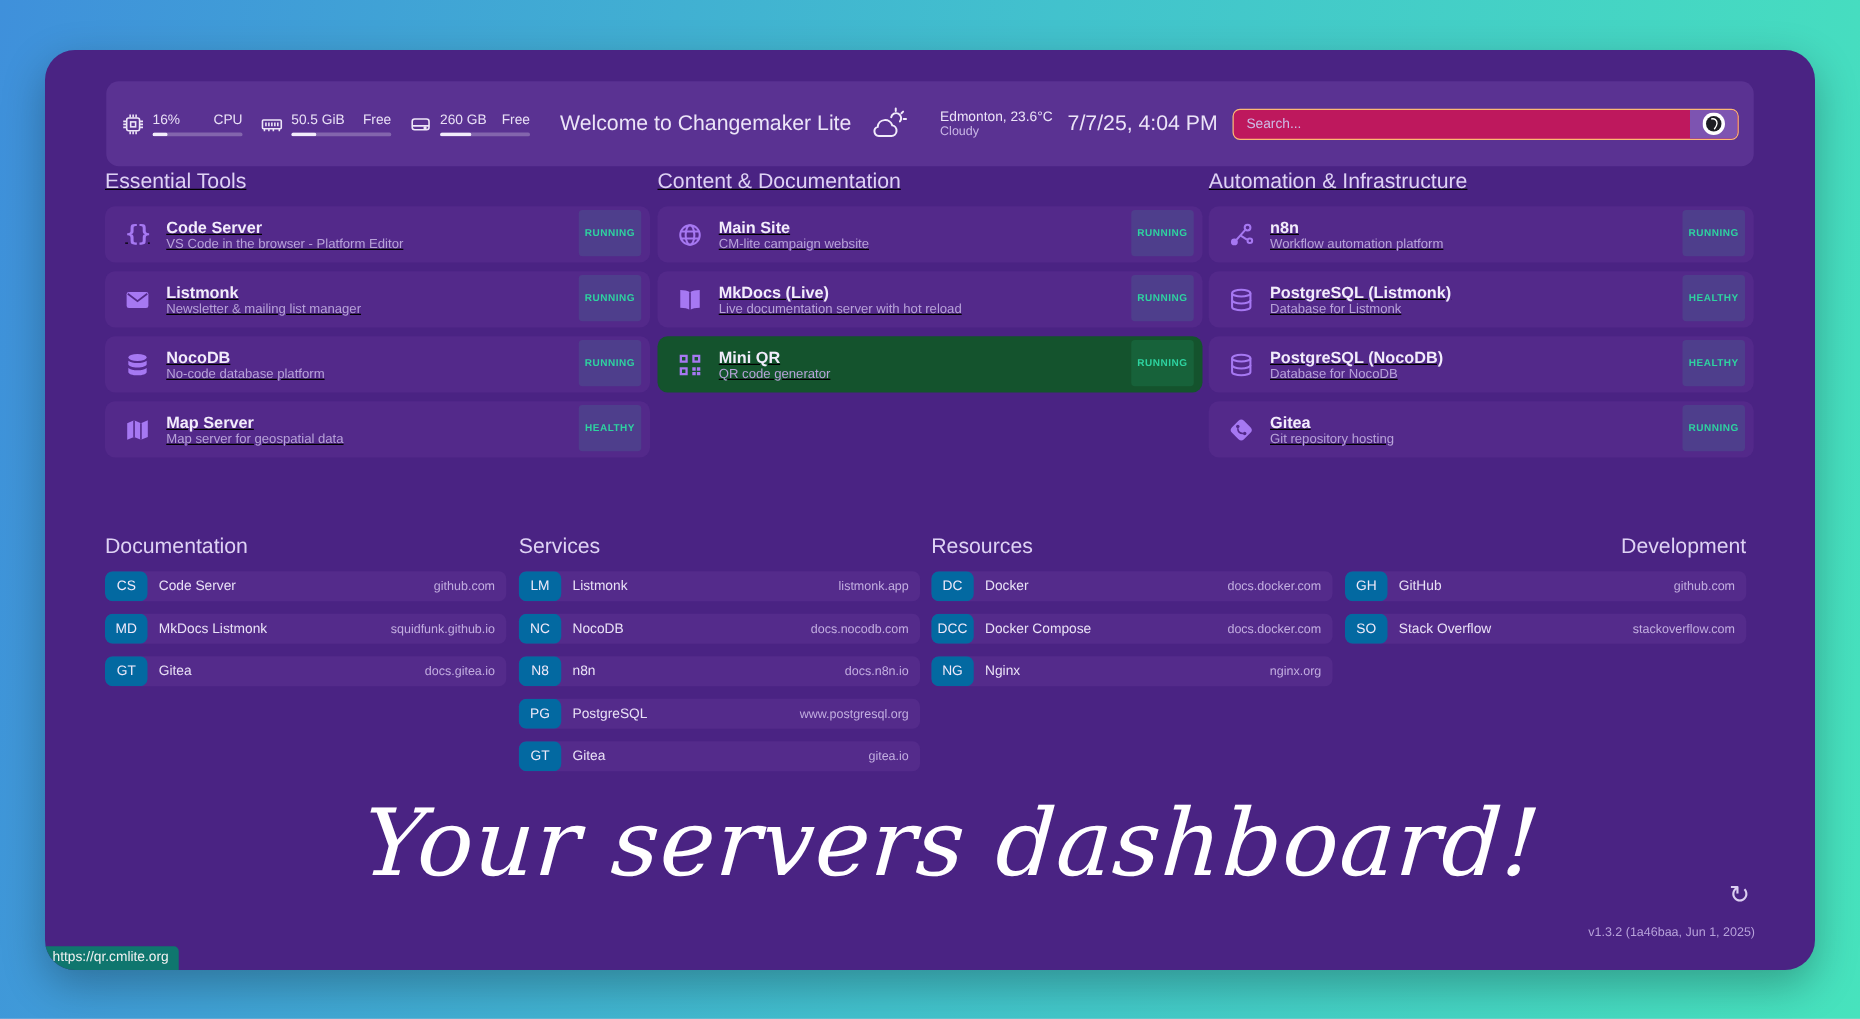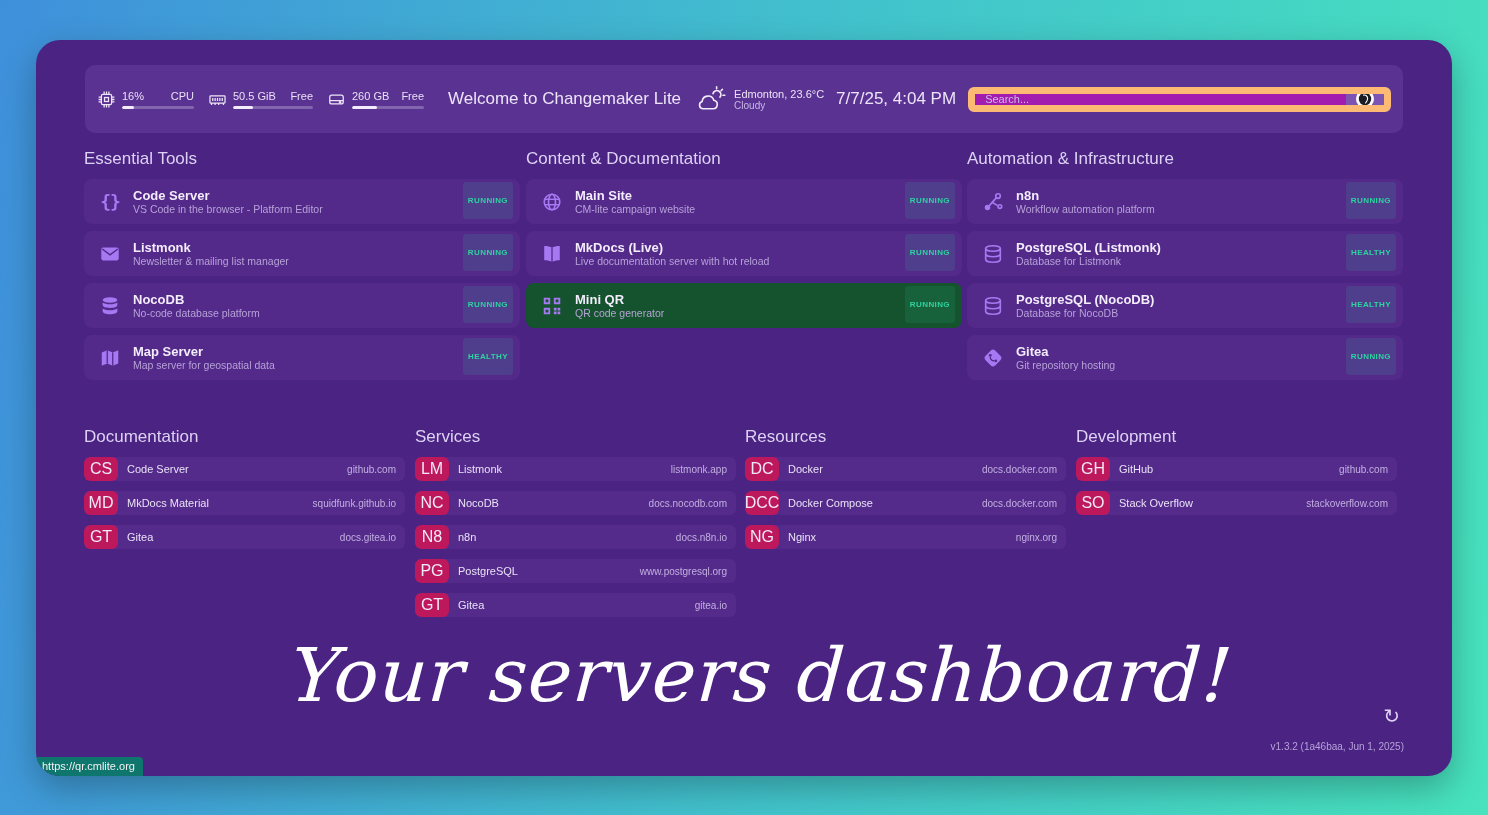--- a/index.html
+++ b/index.html
@@ -21,46 +21,46 @@
     display:flex; align-items:center; padding:0 12px;
   }
   .stat { display:flex; align-items:center; gap:6px; margin-right:14px; }
   .stat svg { width:19px; height:19px; stroke:#eee6f8; fill:none; stroke-width:1.6; }
   .stat-col { width:72px; }
   .stat-col.wide { width:80px; }
   .stat-row { display:flex; justify-content:space-between; font-size:11px; color:#e9e0f6; margin-bottom:4px; white-space:nowrap; }
   .stat-bar { height:3px; background:rgba(255,255,255,.25); border-radius:2px; overflow:hidden; }
   .stat-fill { height:100%; background:#f2ecfb; border-radius:2px; }
   .hdr-title { font-size:17px; color:#ece4f8; font-weight:500; margin:0 14px 0 10px; white-space:nowrap; }
-  .weather { display:flex; align-items:center; gap:7px; margin-right:12px; }
+  .weather { display:flex; align-items:center; gap:25px; margin-right:12px; }
   .weather svg { width:32px; height:28px; }
   .weather-loc { font-size:11px; color:#ece4f8; white-space:nowrap; }
   .weather-cond { font-size:10px; color:#c9b7e6; }
   .hdr-time { font-size:17px; color:#ece4f8; margin-right:12px; white-space:nowrap; }
-  .search { flex:1; height:25px; background:#a21caf; border:7px solid #fdba74; border-radius:6px; display:flex; align-items:center; overflow:hidden; }
+  .search { flex:1; height:25px; background:#be185d; border:1px solid #fdba74; border-radius:6px; display:flex; align-items:center; overflow:hidden; }
   .search input { flex:1; height:100%; background:transparent; border:none; outline:none; padding:0 10px; font-size:11px; color:#f0e9fa; font-family:"Liberation Sans",sans-serif; }
   .search input::placeholder { color:#cdbbe6; }
   .search-btn { width:38px; height:100%; background:#7d54b1; display:flex; align-items:center; justify-content:center; cursor:pointer; }
   
-  .svc-col { position:absolute; top:110px; width:436px; }
+  .svc-col { position:absolute; top:96px; width:436px;text-decoration:underline; }
   .svc-col.c0 { left:48px; } .svc-col.c1 { left:490px; } .svc-col.c2 { left:931px; }
   .sec-title { font-size:17px; font-weight:500; color:#ded2f4; height:18px; line-height:18px; margin-bottom:11px; }
   .card { position:relative; height:45px; margin-bottom:7px; background:#53298a; border-radius:8px; display:flex; align-items:center; cursor:pointer; }
   .card.hovered { background:#14532d; }
   .cicon { width:26px; margin:0 10px 0 13px; display:flex; align-items:center; justify-content:center; }
   .cicon svg { width:22px; height:22px; }
   .braces { font-family:"DejaVu Sans Mono",monospace; font-size:18px; font-weight:bold; color:#a678f2; letter-spacing:-1px; }
   .cname { font-size:13px; font-weight:600; color:#f2ecfb; line-height:15px; }
   .cdesc { font-size:10.5px; color:#b7a2d8; line-height:13px; }
   .badge { position:absolute; top:3px; right:7px; font-size:8px; font-weight:700; letter-spacing:.4px; color:#2ed3a0; background:rgba(46,211,160,.12); padding:14px 5px; border-radius:3px; }
   
   .bm-col { position:absolute; top:388px; width:321px; }
-  .bm-col.c0 { left:48px; } .bm-col.c1 { left:379px; } .bm-col.c2 { left:709px; } .bm-col.c3 { left:1040px; }
+  .bm-col.c0 { left:48px; } .bm-col.c1 { left:379px; } .bm-col.c2 { left:709px; } .bm-col.c3 { left:1040px;text-align:right; }
   .bm-row { height:24px; margin-bottom:10px; background:#542b8b; border-radius:6px; display:flex; align-items:center; cursor:pointer; overflow:hidden; }
-  .bm-abbr { width:34px; height:100%; background:#be185d; border-radius:6px; display:flex; align-items:center; justify-content:center; font-size:16px; font-weight:500; color:#efe9f9; flex:none; }
+  .bm-abbr { width:34px; height:100%; background:#0369a1; border-radius:6px; display:flex; align-items:center; justify-content:center; font-size:11px; font-weight:500; color:#efe9f9; flex:none; }
   .bm-name { margin-left:9px; font-size:11px; color:#e9e1f6; white-space:nowrap; }
   .bm-url { margin-left:auto; margin-right:9px; font-size:10px; color:#c2aee0; white-space:nowrap; }
   
   .tagline {
     position:absolute; left:255px; top:592px; width:805px; text-align:center;
     font-family:"DejaVu Serif", serif; font-style:italic; font-size:74px;
     color:#ffffff; transform:skewX(-4deg); white-space:nowrap; letter-spacing:1px;
   }
   .refresh { position:absolute; top:666px; right:52px; font-size:20px; color:#dccff2; cursor:pointer; line-height:20px; }
   .version { position:absolute; top:701px; right:48px; font-size:10px; color:#b7a2da; }
@@ -326,21 +326,21 @@
 
   <div class="bm-col c0">
     <div class="sec-title">Documentation</div>
     <div class="bm-row">
         <span class="bm-abbr">CS</span>
         <span class="bm-name">Code Server</span>
         <span class="bm-url">github.com</span>
       </div>
     <div class="bm-row">
         <span class="bm-abbr">MD</span>
-        <span class="bm-name">MkDocs Material</span>
+        <span class="bm-name">MkDocs Listmonk</span>
         <span class="bm-url">squidfunk.github.io</span>
       </div>
     <div class="bm-row">
         <span class="bm-abbr">GT</span>
         <span class="bm-name">Gitea</span>
         <span class="bm-url">docs.gitea.io</span>
       </div>
   </div>
 
   <div class="bm-col c1">

